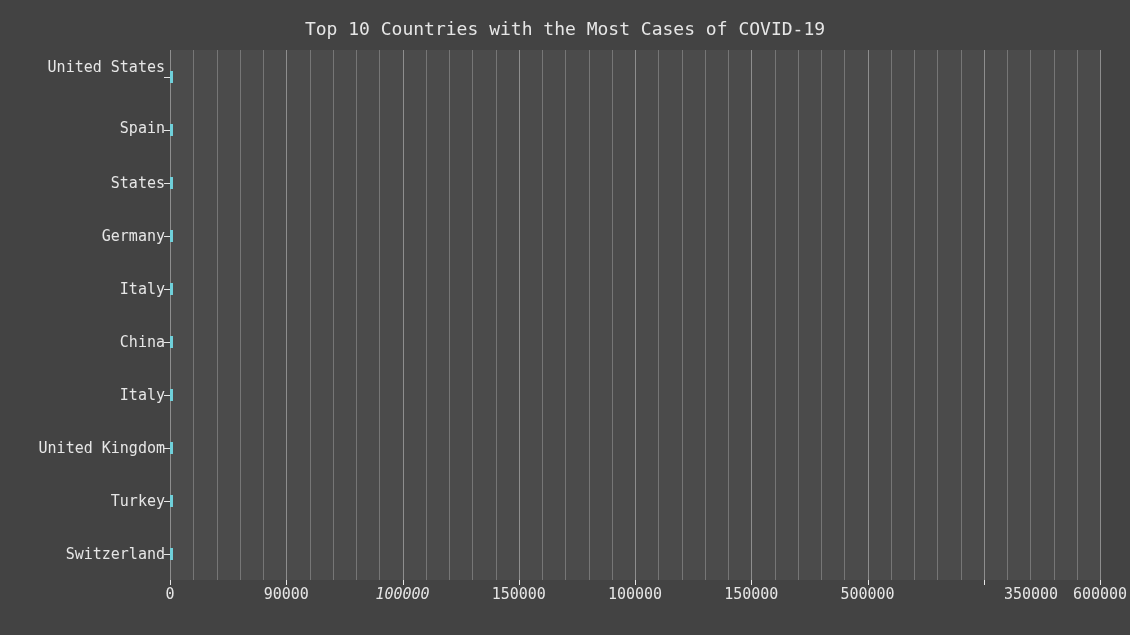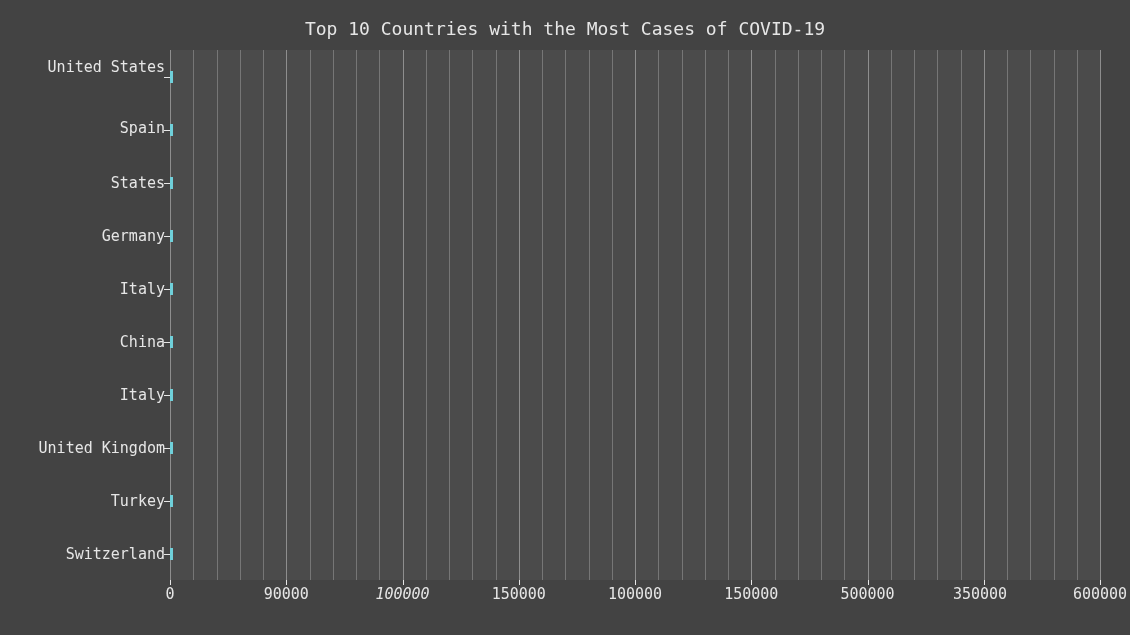--- a/index.html
+++ b/index.html
@@ -154,21 +154,21 @@
     <div class="xtick" style="left: 402.5px; font-style: italic;">100000</div>
     <div class="xtick-mark" style="left: 402.5px;"></div>
     <div class="xtick" style="left: 518.75px;">150000</div>
     <div class="xtick-mark" style="left: 518.75px;"></div>
     <div class="xtick" style="left: 635px;">100000</div>
     <div class="xtick-mark" style="left: 635px;"></div>
     <div class="xtick" style="left: 751.25px;">150000</div>
     <div class="xtick-mark" style="left: 751.25px;"></div>
     <div class="xtick" style="left: 867.5px;">500000</div>
     <div class="xtick-mark" style="left: 867.5px;"></div>
-    <div class="xtick" style="left: 980px;">350000</div>
+    <div class="xtick" style="left: 1031px;">350000</div>
     <div class="xtick-mark" style="left: 983.75px;"></div>
     <div class="xtick" style="left: 1100px;">600000</div>
     <div class="xtick-mark" style="left: 1100px;"></div>
     <div class="ytick" style="top: 67px;">United States</div>
     <div class="ytick" style="top: 128px;">Spain</div>
     <div class="ytick" style="top: 182.5px;">States</div>
     <div class="ytick" style="top: 235.5px;">Germany</div>
     <div class="ytick" style="top: 288.5px;">Italy</div>
     <div class="ytick" style="top: 341.5px;">China</div>
     <div class="ytick" style="top: 394.5px;">Italy</div>

